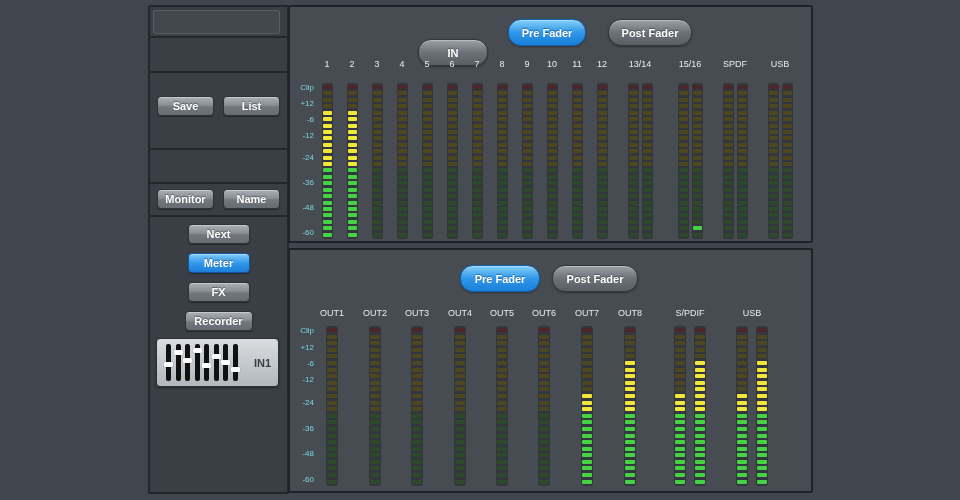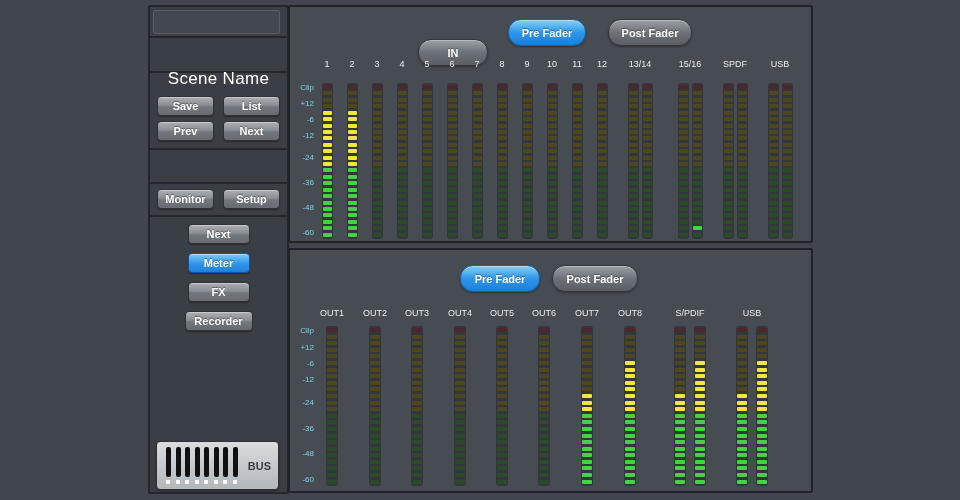--- a/index.html
+++ b/index.html
@@ -90,64 +90,67 @@
 </style>
 </head>
 <body>
 
 <div class="sidebar">
   <div class="top-box"></div>
   <div class="divider" style="top:29px"></div>
 
   <div class="divider" style="top:64px"></div>
 
-  <div class="scene-title">Scene Name</div>
   <div class="btn-row" style="top:89px">
     <button class="btn">Save</button>
     <button class="btn">List</button>
-  </div>
-  <div class="btn-row" style="top:114px">
-    <button class="btn">Prev</button>
-    <button class="btn">Next</button>
   </div>
   <div class="divider" style="top:141px"></div>
 
   <div class="divider" style="top:175px"></div>
 
   <div class="btn-row" style="top:182px">
     <button class="btn">Monitor</button>
-    <button class="btn">Setup</button>
+    <button class="btn">Name</button>
   </div>
   <div class="divider" style="top:208px"></div>
 
   <button class="btn nav-btn" style="top:217px">Next</button>
   <button class="btn blue nav-btn" style="top:246px">Meter</button>
   <button class="btn nav-btn" style="top:275px">FX</button>
   <button class="btn nav-btn" style="top:304px;width:68px">Recorder</button>
 
-  <div class="card" style="top:434px">
+  <div class="card" style="top:331px">
     <div class="faders">
-        <div class="slot" style="left: 0px; height: 30px;"></div>
-        <div class="dot" style="left: 0px; top: 33px;"></div>
-        <div class="slot" style="left: 9.5px; height: 30px;"></div>
-        <div class="dot" style="left: 9.5px; top: 33px;"></div>
-        <div class="slot" style="left: 19px; height: 30px;"></div>
-        <div class="dot" style="left: 19px; top: 33px;"></div>
-        <div class="slot" style="left: 28.5px; height: 30px;"></div>
-        <div class="dot" style="left: 28.5px; top: 33px;"></div>
-        <div class="slot" style="left: 38px; height: 30px;"></div>
-        <div class="dot" style="left: 38px; top: 33px;"></div>
-        <div class="slot" style="left: 47.5px; height: 30px;"></div>
-        <div class="dot" style="left: 47.5px; top: 33px;"></div>
-        <div class="slot" style="left: 57px; height: 30px;"></div>
-        <div class="dot" style="left: 57px; top: 33px;"></div>
-        <div class="slot" style="left: 66.5px; height: 30px;"></div>
-        <div class="dot" style="left: 66.5px; top: 33px;"></div>
+        <div class="slot" style="left: 0px; height: 37px;">
+          <div class="knob" style="top: 18px;"></div>
+        </div>
+        <div class="slot" style="left: 9.5px; height: 37px;">
+          <div class="knob" style="top: 6px;"></div>
+        </div>
+        <div class="slot" style="left: 19px; height: 37px;">
+          <div class="knob" style="top: 14px;"></div>
+        </div>
+        <div class="slot" style="left: 28.5px; height: 37px;">
+          <div class="knob" style="top: 4px;"></div>
+        </div>
+        <div class="slot" style="left: 38px; height: 37px;">
+          <div class="knob" style="top: 19px;"></div>
+        </div>
+        <div class="slot" style="left: 47.5px; height: 37px;">
+          <div class="knob" style="top: 10px;"></div>
+        </div>
+        <div class="slot" style="left: 57px; height: 37px;">
+          <div class="knob" style="top: 16px;"></div>
+        </div>
+        <div class="slot" style="left: 66.5px; height: 37px;">
+          <div class="knob" style="top: 23px;"></div>
+        </div>
       </div>
-    <div class="card-label">BUS</div>
+    <div class="card-label">IN1</div>
   </div>
 </div>
 
 <div class="panel" id="input-panel">
     <div class="pill" style="left: 128px; width: 68px; top: 12px; margin-top: 20px;">IN</div>
     <div class="pill active" style="left: 218px; width: 76px; top: 12px;">Pre Fader</div>
     <div class="pill" style="left: 318px; width: 82px; top: 12px;">Post Fader</div>
     <div class="scale-label" style="top: 81.04px;">Clip</div>
     <div class="scale-label" style="top: 97px;">+12</div>
     <div class="scale-label" style="top: 112.96px;">-6</div>

